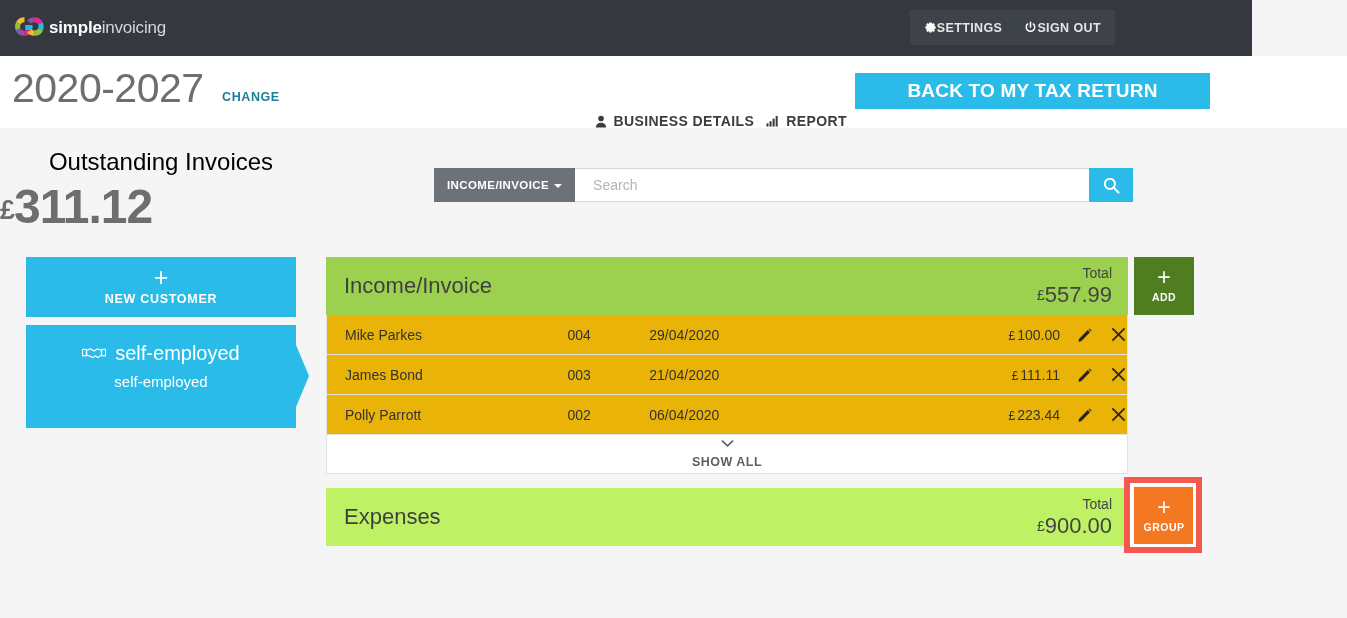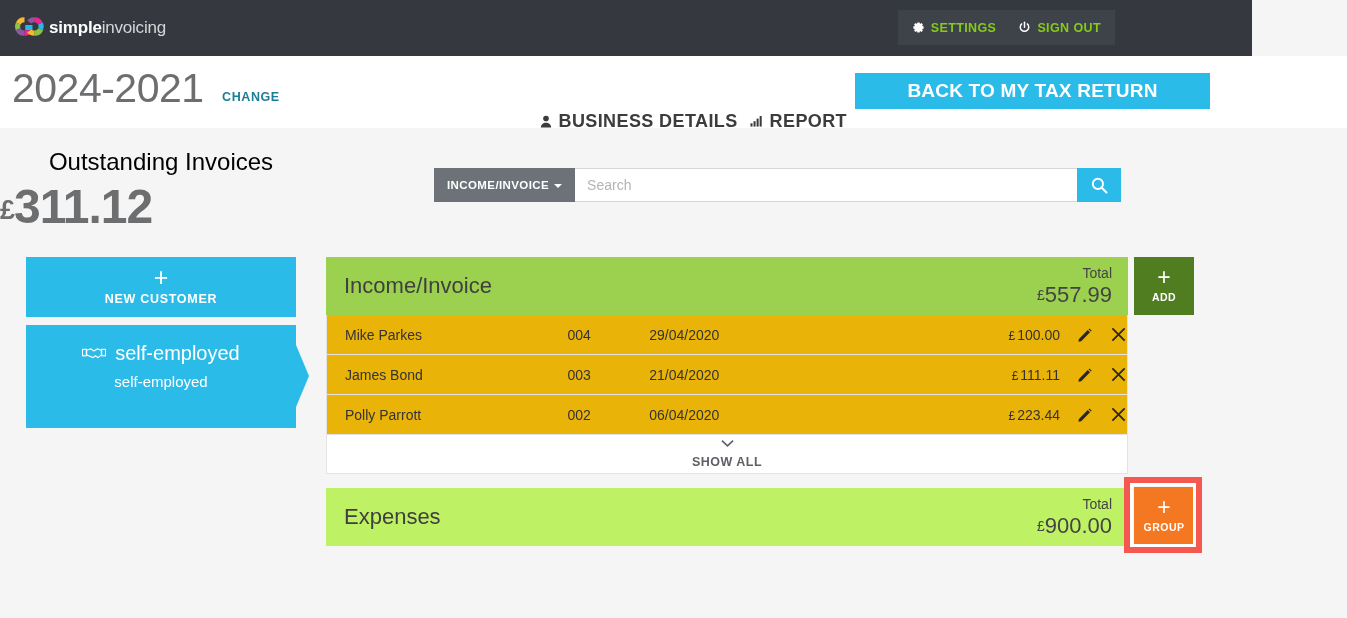--- a/index.html
+++ b/index.html
@@ -42,27 +42,26 @@
     position: absolute;
     right: 137px; top: 10px;
     height: 35px;
     background: #3e434a;
     display: flex;
     align-items: center;
     padding: 0 14px;
     gap: 22px;
   }
   .nav-link {
-    color: #84cc16;
+    color: #e5e5e5;
     font-size: 12.5px;
     font-weight: bold;
     letter-spacing: 0.4px;
     display: flex;
     align-items: center;
-    gap: 6px;
     cursor: pointer;
     text-decoration: none;
   }
   .nav-link svg { display: block; }
 
   
   .headerbar {
     position: absolute;
     left: 0; top: 56px;
     width: 1347px; height: 72px;
@@ -90,21 +89,21 @@
     position: absolute;
     right: 137px; top: 17px;
     display: flex;
     align-items: stretch;
     gap: 4px;
     height: 36px;
   }
   .btn-gray {
     background: #ececec;
     color: #3c3c3c;
-    font-size: 18px;
+    font-size: 14px;
     font-weight: bold;
     letter-spacing: 0.4px;
     display: flex;
     align-items: center;
     justify-content: center;
     gap: 7px;
     padding: 0 4px;
     cursor: pointer;
     border: none;
     font-family: inherit;
@@ -236,21 +235,21 @@
     margin-top: 2px;
   }
   .search-input {
     width: 478px;
     border: 1px solid #d6d6d6;
     border-left: none;
     border-right: none;
     background: #ffffff;
     font-size: 14px;
     color: #333;
-    padding: 0 12px;
+    padding: 0 18px;
     font-family: inherit;
     outline: none;
   }
   .search-input::placeholder { color: #b4b4b4; }
   .search-go {
     width: 44px;
     background: #2bbbe8;
     display: flex;
     align-items: center;
     justify-content: center;
@@ -415,21 +414,21 @@
       <svg width="13" height="13" viewBox="0 0 16 16">
         <path fill="none" stroke="#ffffff" stroke-width="1.8" stroke-linecap="round" d="M4.6 3.6a5.2 5.2 0 1 0 6.8 0"></path>
         <line x1="8" y1="1.4" x2="8" y2="7.6" stroke="#ffffff" stroke-width="1.8" stroke-linecap="round"></line>
       </svg>
       <span>SIGN OUT</span>
     </div>
   </div>
 </div>
 
 <div class="headerbar">
-  <div class="year-title">2024-2021</div>
+  <div class="year-title">2020-2027</div>
   <div class="change-link">CHANGE</div>
 
   <div class="btn-group">
     <button class="btn-gray">
       <svg width="12" height="13" viewBox="0 0 14 15">
         <circle cx="7" cy="4" r="3.3" fill="#3c3c3c"></circle>
         <path d="M1 14.5c0-3.3 2.7-5.5 6-5.5s6 2.2 6 5.5z" fill="#3c3c3c"></path>
       </svg>
       <span>BUSINESS DETAILS</span>
     </button>

